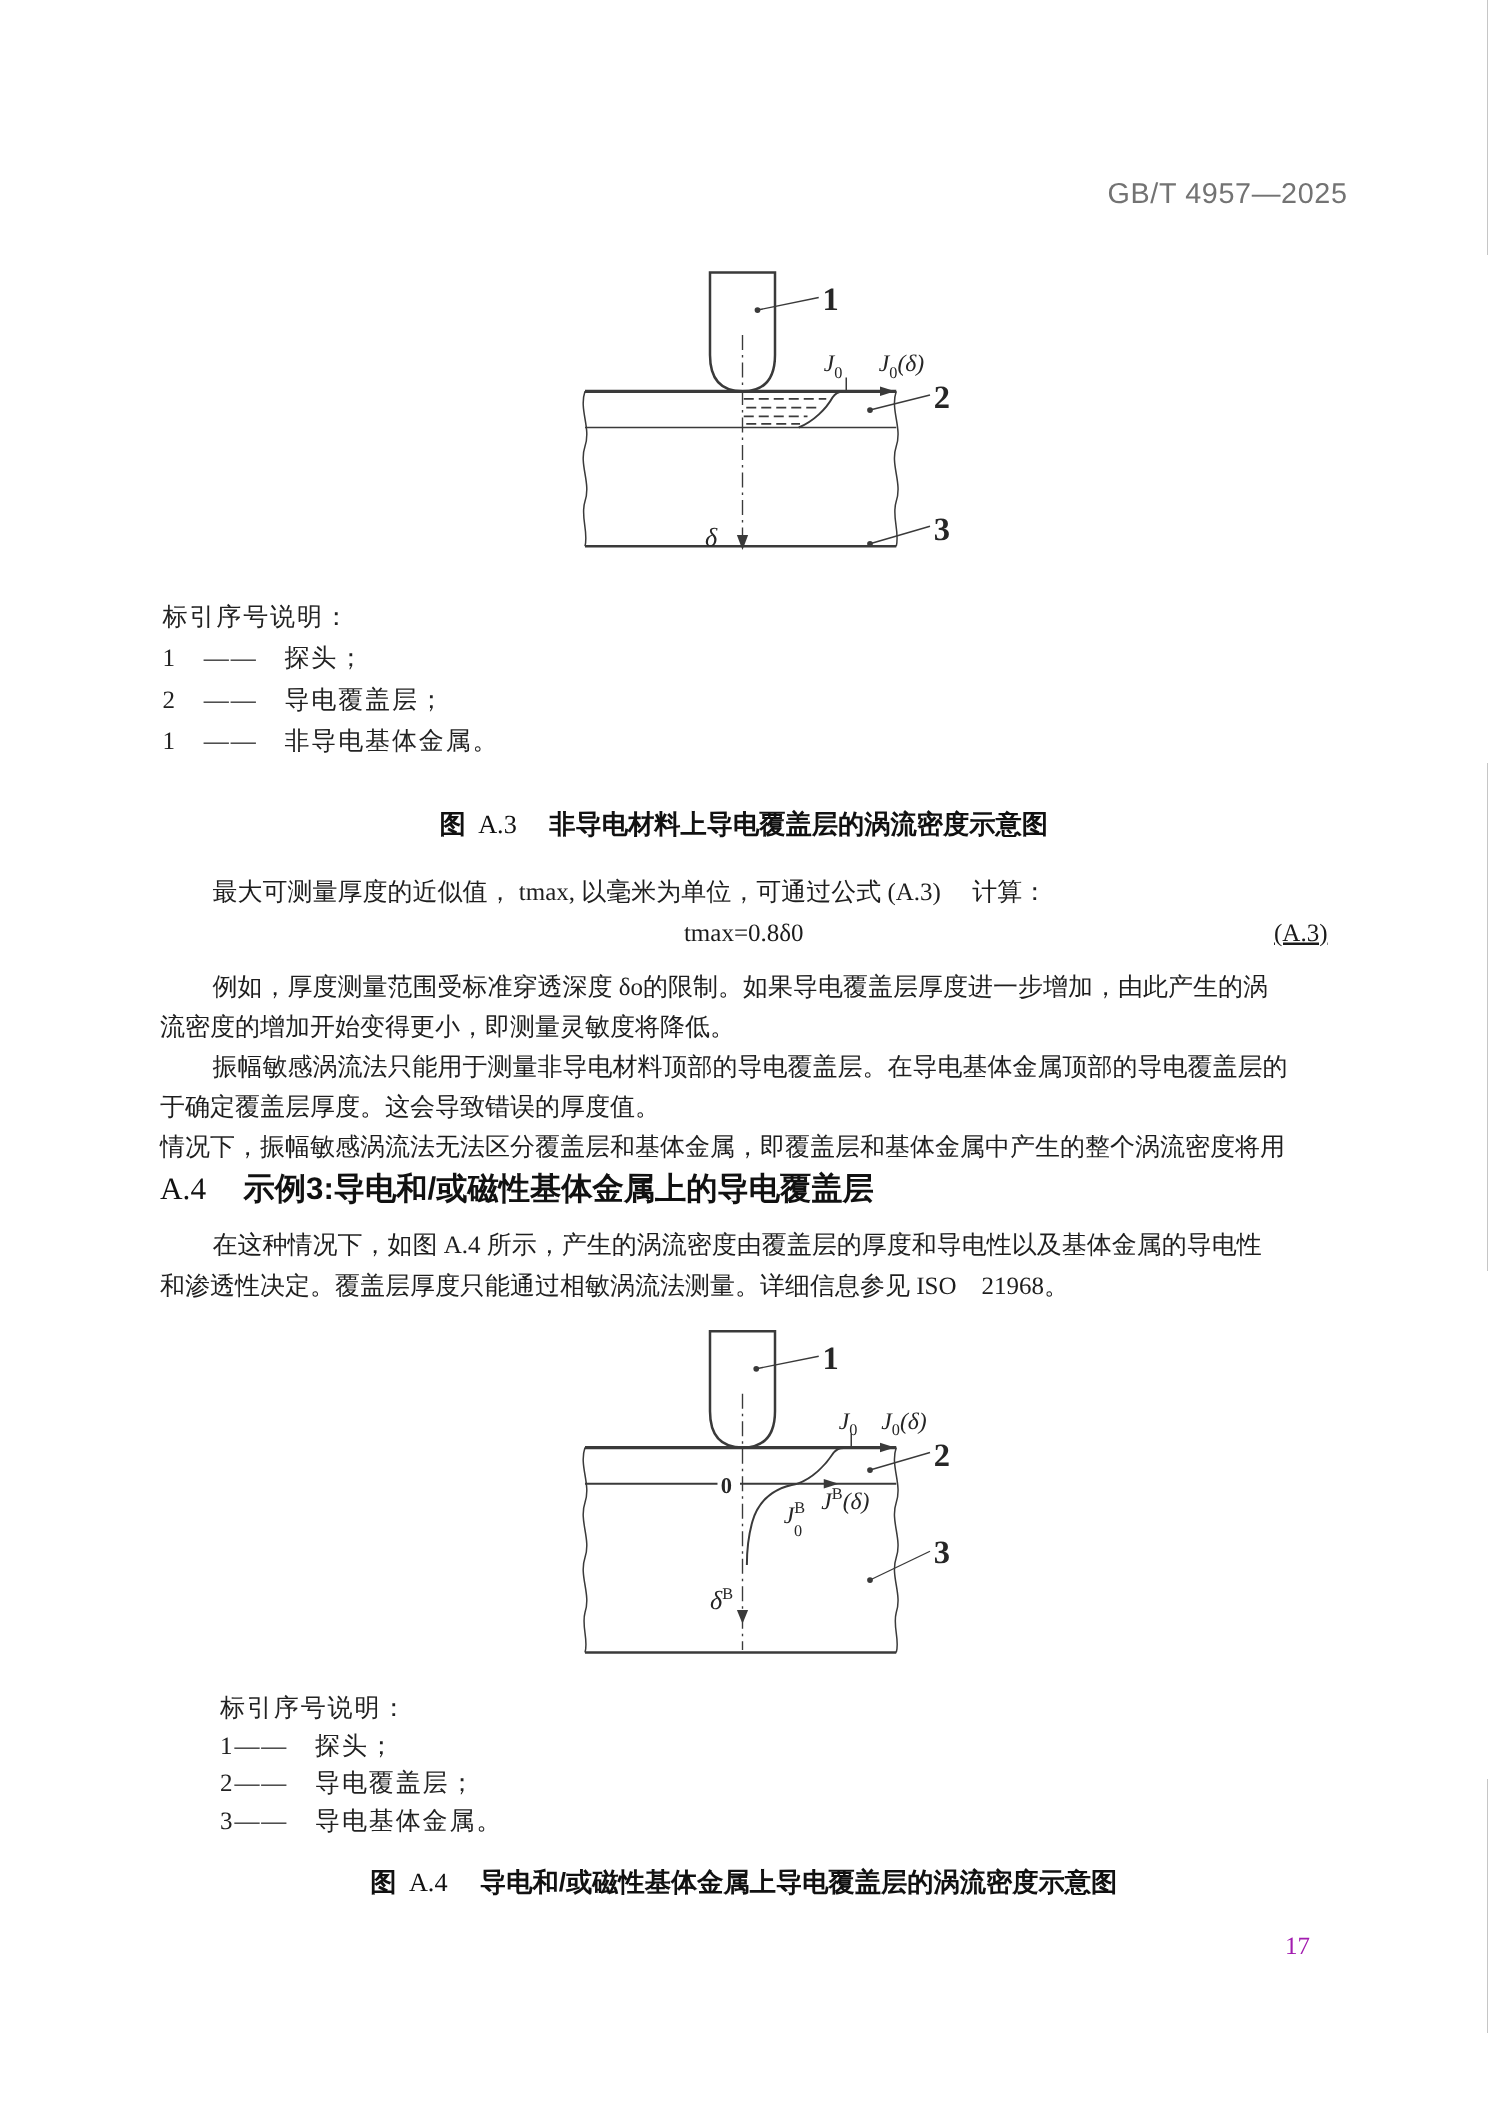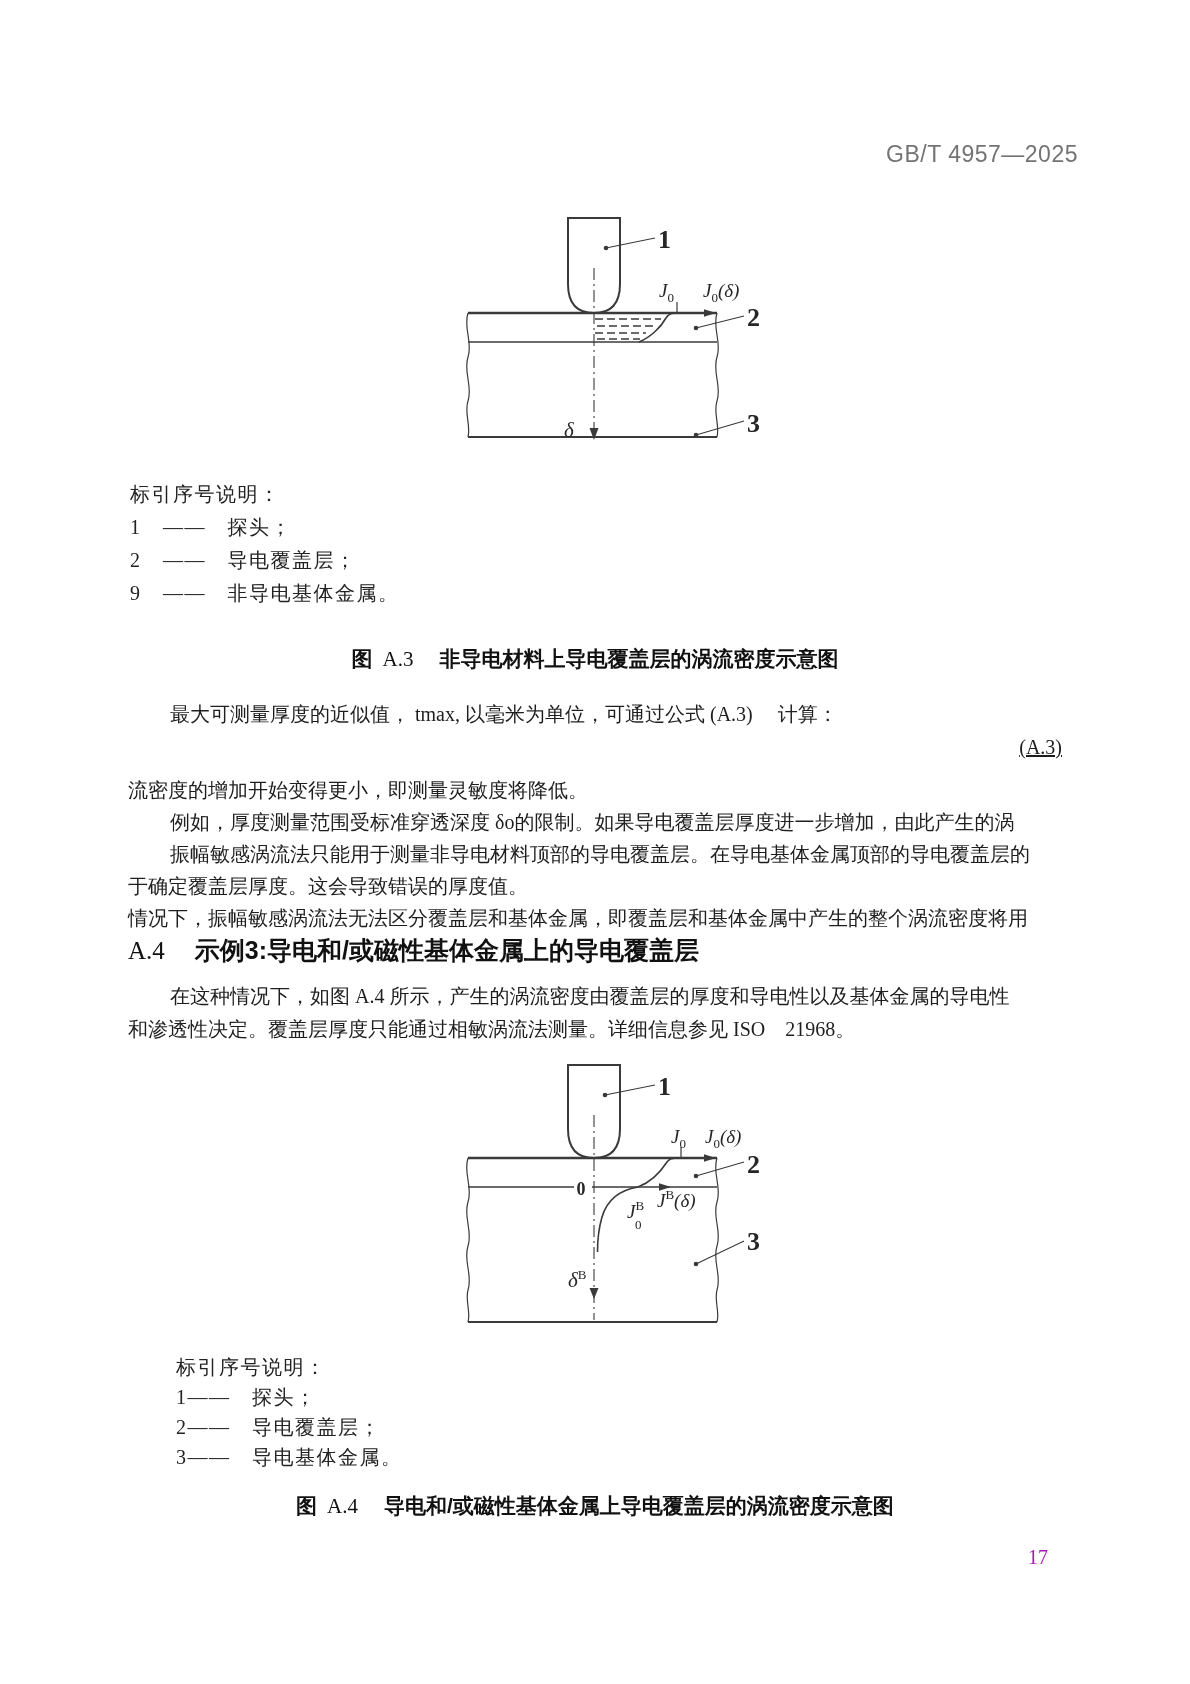--- a/index.html
+++ b/index.html
@@ -101,38 +101,39 @@
     <text x="292" y="240" class="callout">3</text>
     <text x="204" y="105" class="jl"><tspan>J</tspan><tspan class="jsub" dy="5">0</tspan></text>
     <text x="248" y="105" class="jl"><tspan>J</tspan><tspan class="jsub" dy="5">0</tspan><tspan dy="-5">(δ)</tspan></text>
     <text x="109" y="245" class="delta-lbl">δ</text>
   </svg>
 
   <div class="abs legend" style="left:130px; top:478px;">
     <div class="lg-line">标引序号说明：</div>
     <div class="lg-line">1　——　探头；</div>
     <div class="lg-line">2　——　导电覆盖层；</div>
-    <div class="lg-line">9　——　非导电基体金属。</div>
+    <div class="lg-line">1　——　非导电基体金属。</div>
   </div>
 
   <div class="abs caption" style="top:645px;">
     <span class="cap-fig">图</span><span class="cap-num">A.3</span><span class="cap-text">非导电材料上导电覆盖层的涡流密度示意图</span>
   </div>
 
   <div class="abs bodyblock" style="top:698px;">
     <div class="bline indent">最大可测量厚度的近似值， tmax, 以毫米为单位，可通过公式 (A.3)　 计算：</div>
   </div>
 
   <div class="abs formula-row">
+    <span class="formula-center">tmax=0.8δ0</span>
     <span class="formula-num">(A.3)</span>
   </div>
 
   <div class="abs bodyblock" style="top:774px;">
+    <div class="bline indent">例如，厚度测量范围受标准穿透深度 δo的限制。如果导电覆盖层厚度进一步增加，由此产生的涡</div>
     <div class="bline">流密度的增加开始变得更小，即测量灵敏度将降低。</div>
-    <div class="bline indent">例如，厚度测量范围受标准穿透深度 δo的限制。如果导电覆盖层厚度进一步增加，由此产生的涡</div>
   </div>
 
   <div class="abs bodyblock" style="top:838px;">
     <div class="bline indent">振幅敏感涡流法只能用于测量非导电材料顶部的导电覆盖层。在导电基体金属顶部的导电覆盖层的</div>
     <div class="bline">于确定覆盖层厚度。这会导致错误的厚度值。</div>
     <div class="bline">情况下，振幅敏感涡流法无法区分覆盖层和基体金属，即覆盖层和基体金属中产生的整个涡流密度将用</div>
   </div>
 
   <div class="abs heading-a4">
     <span class="hnum">A.4</span><span class="htitle">示例3:导电和/或磁性基体金属上的导电覆盖层</span>

